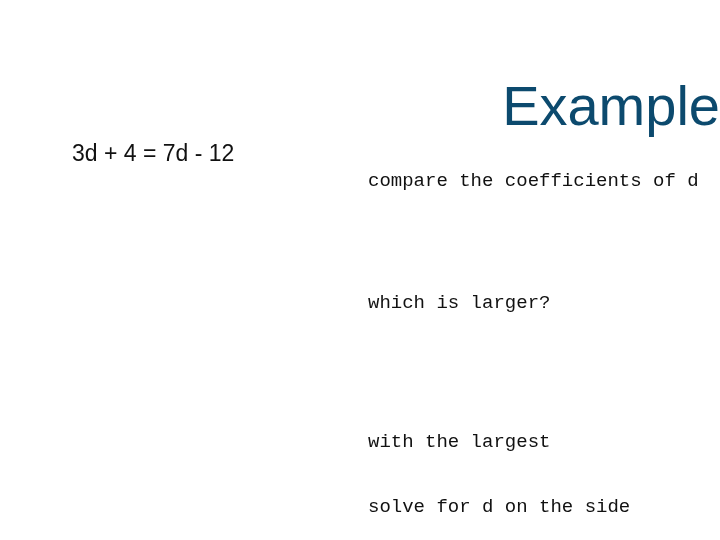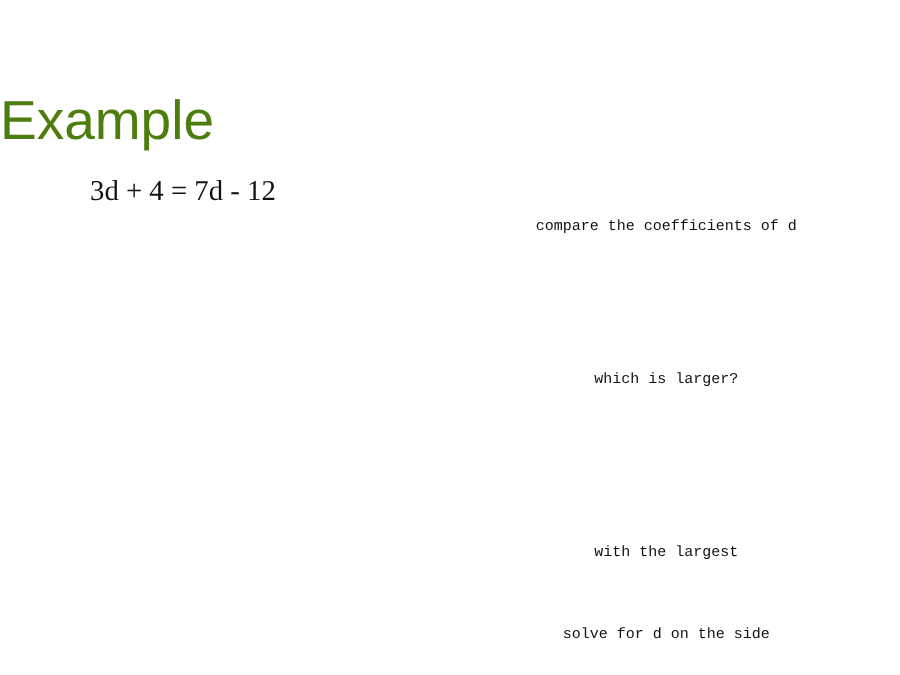--- a/index.html
+++ b/index.html
@@ -21,59 +21,58 @@
     height: 540px;
     background: #ffffff;
   }
 
   
   .slide-title {
     position: absolute;
     left: 0;
     top: 43px;
     width: 720px;
-    text-align: left;
+    text-align: right;
     font-family: "Liberation Sans", sans-serif;
-    font-size: 44px;
+    font-size: 56px;
     font-weight: normal;
     line-height: 50px;
-    color: #4d7c0f;
+    color: #0c4a6e;
     letter-spacing: 0px;
     white-space: nowrap;
   }
 
   
   .equation-block {
     position: absolute;
     left: 72px;
     top: 138px;
     width: 280px;
   }
   .equation-text {
-    font-family: Liberation Serif, serif;
+    font-family: Liberation Sans, sans-serif;
     font-size: 23px;
     line-height: 30px;
     color: #111111;
     white-space: pre;
   }
 
   
   .notes-column {
     position: absolute;
     left: 368px;
     top: 128px;
     width: 330px;
   }
   .note-block {
     font-family: "Liberation Mono", "DejaVu Sans Mono", monospace;
-    font-size: 12px;
+    font-size: 19px;
     line-height: 21.5px;
     color: #111111;
     white-space: pre;
-    text-align: center;
   }
   .note-line {
     display: block;
     white-space: pre;
   }
 
   
   .note-block.b1 { margin-top: 0px;  }   
   .note-block.b2 { margin-top: 14px; }   
   .note-block.b3 { margin-top: 32px; }   

